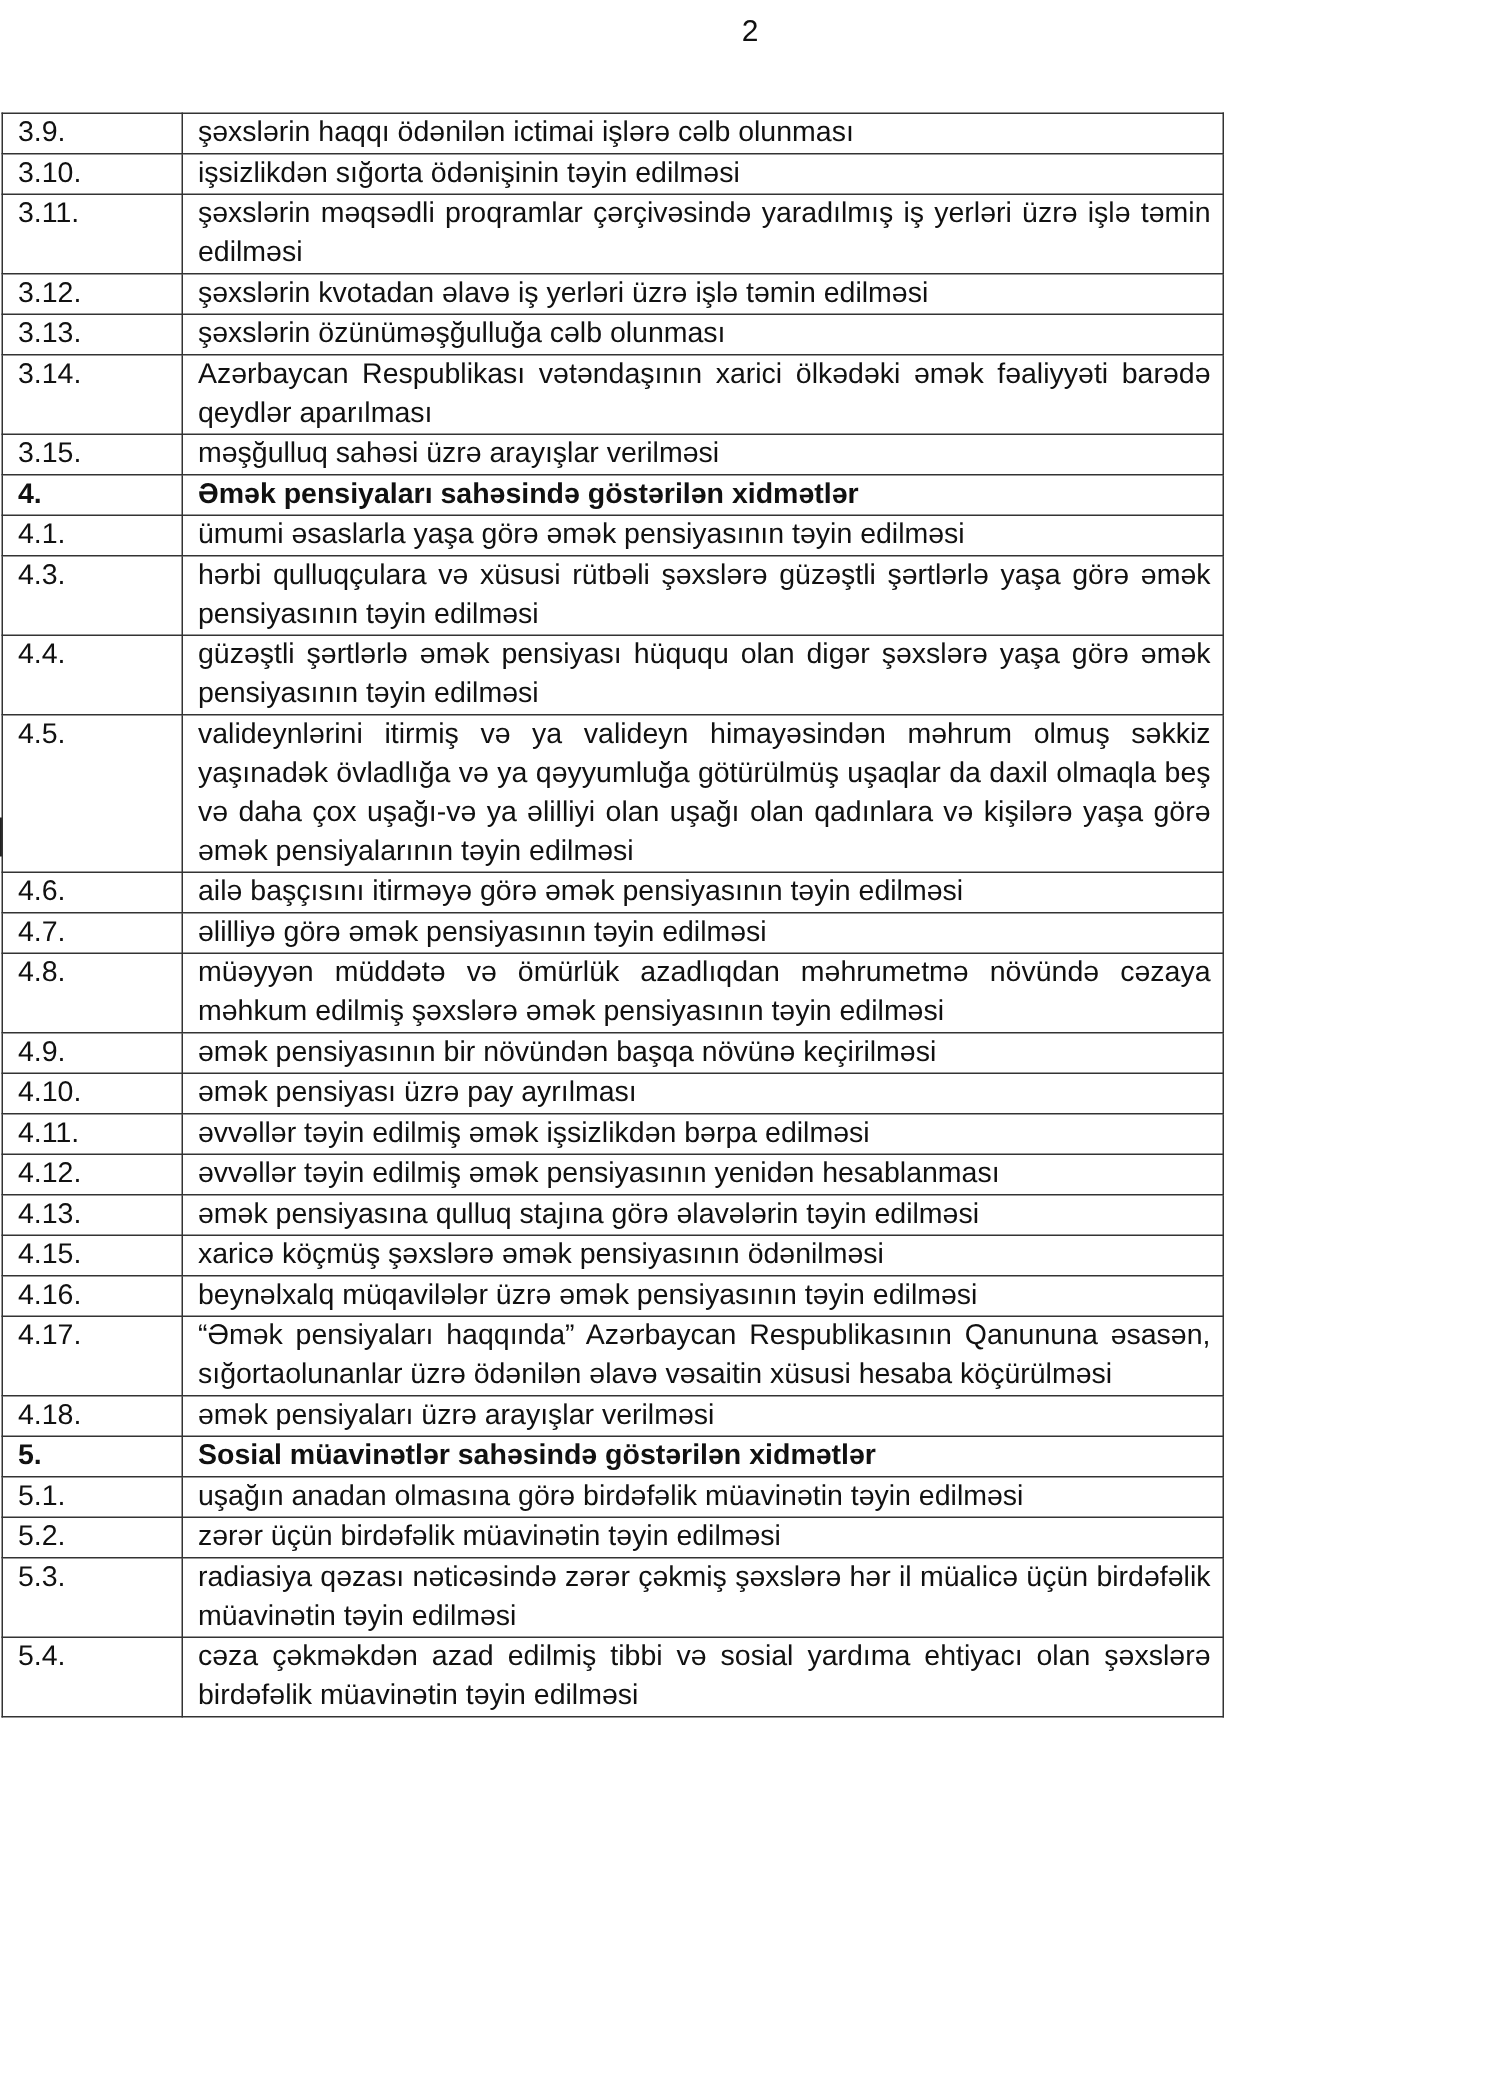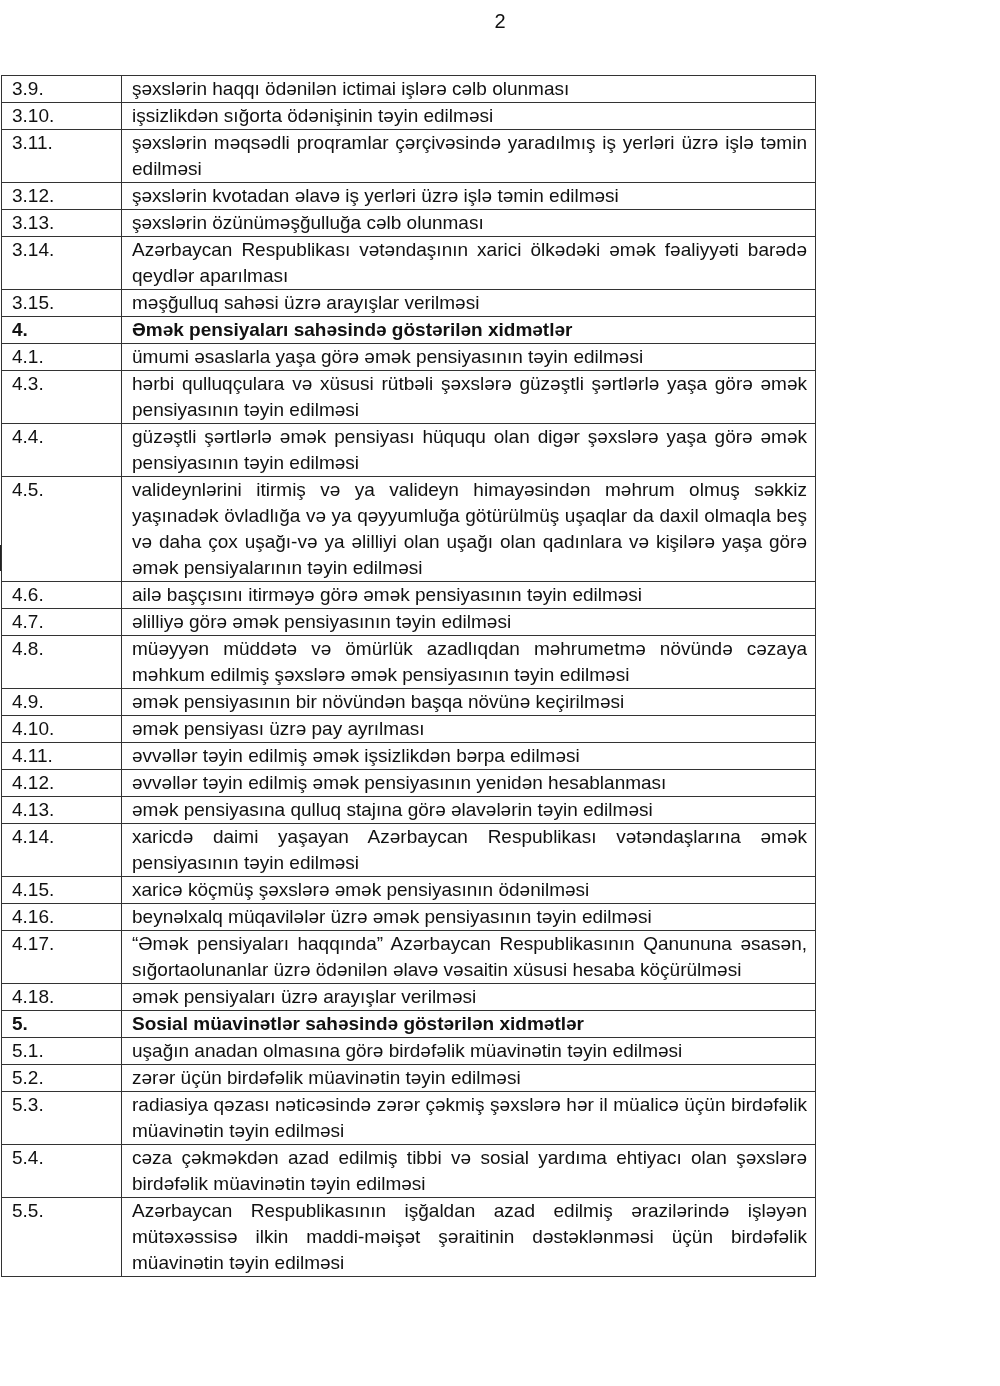--- a/index.html
+++ b/index.html
@@ -102,24 +102,20 @@
         <td class="desc" style="text-align-last: left;">əvvəllər təyin edilmiş əmək işsizlikdən bərpa edilməsi</td>
       </tr>
       <tr class="r1 single">
         <td class="num">4.12.</td>
         <td class="desc" style="text-align-last: left;">əvvəllər təyin edilmiş əmək pensiyasının yenidən hesablanması</td>
       </tr>
       <tr class="r1 single">
         <td class="num">4.13.</td>
         <td class="desc" style="text-align-last: left;">əmək pensiyasına qulluq stajına görə əlavələrin təyin edilməsi</td>
       </tr>
-      <tr class="r2">
-        <td class="num">4.14.</td>
-        <td class="desc" style="text-align-last: left;">xaricdə daimi yaşayan Azərbaycan Respublikası vətəndaşlarına əmək pensiyasının təyin edilməsi</td>
-      </tr>
       <tr class="r1 single">
         <td class="num">4.15.</td>
         <td class="desc" style="text-align-last: left;">xaricə köçmüş şəxslərə əmək pensiyasının ödənilməsi</td>
       </tr>
       <tr class="r1 single">
         <td class="num">4.16.</td>
         <td class="desc" style="text-align-last: left;">beynəlxalq müqavilələr üzrə əmək pensiyasının təyin edilməsi</td>
       </tr>
       <tr class="r2">
         <td class="num">4.17.</td>
@@ -142,18 +138,14 @@
         <td class="desc" style="text-align-last: left;">zərər üçün birdəfəlik müavinətin təyin edilməsi</td>
       </tr>
       <tr class="r2">
         <td class="num">5.3.</td>
         <td class="desc" style="text-align-last: left;">radiasiya qəzası nəticəsində zərər çəkmiş şəxslərə hər il müalicə üçün birdəfəlik müavinətin təyin edilməsi</td>
       </tr>
       <tr class="r2">
         <td class="num">5.4.</td>
         <td class="desc" style="text-align-last: left;">cəza çəkməkdən azad edilmiş tibbi və sosial yardıma ehtiyacı olan şəxslərə birdəfəlik müavinətin təyin edilməsi</td>
       </tr>
-      <tr class="r2">
-        <td class="num">5.5.</td>
-        <td class="desc" style="text-align-last: left;">Azərbaycan Respublikasının işğaldan azad edilmiş ərazilərində işləyən mütəxəssisə ilkin maddi-məişət şəraitinin dəstəklənməsi üçün birdəfəlik müavinətin təyin edilməsi</td>
-      </tr>
     </tbody>
 </table>
 
 </body></html>

